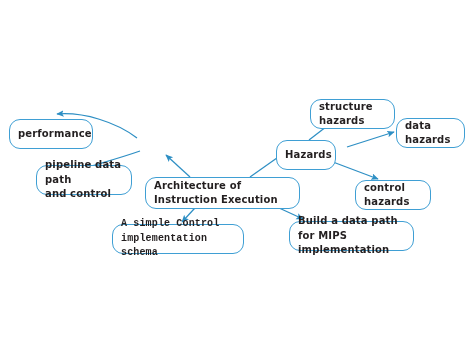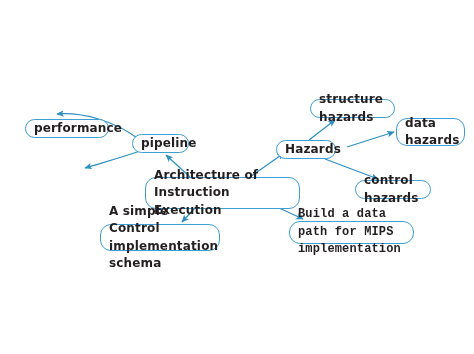--- a/index.html
+++ b/index.html
@@ -23,43 +23,43 @@
     height: 354px;
   }
   .node {
     position: absolute;
     box-sizing: border-box;
     background: #ffffff;
     border: 1.1px solid #3f9fd4;
     border-radius: 11px;
     color: #231f20;
     font-weight: bold;
-    font-size: 12px;
+    font-size: 10px;
     line-height: 1.45;
     letter-spacing: 0.15px;
     display: flex;
     align-items: center;
-    padding: 3px 8px;
+    padding: 14px 8px;
     z-index: 2;
   }
   .node span {
     display: block;
     width: 100%;
     white-space: pre-line;
   }
-  .n-performance      { left: 25px;  top: 119px; width: 84px;  height: 19px; text-align: right; }
+  .n-performance      { left: 9px;  top: 119px; width: 84px;  height: 19px; text-align: right; }
   .n-pipeline         { left: 132px; top: 134px; width: 57px;  height: 19px; }
   .n-pipeline-data    { left: 36px;  top: 165px; width: 96px;  height: 26px; }
   .n-central          { left: 145px; top: 177px; width: 155px; height: 32px; }
   .n-hazards          { left: 276px; top: 140px; width: 60px;  height: 19px; }
   .n-structure        { left: 310px; top: 99px;  width: 85px;  height: 19px; }
   .n-data-haz         { left: 396px; top: 118px; width: 69px;  height: 28px; }
   .n-control-haz      { left: 355px; top: 180px; width: 76px;  height: 19px; justify-content: flex-end; }
-  .n-simple-control   { left: 100px; top: 224px; width: 120px; height: 27px; }
-  .n-build-path       { left: 289px; top: 221px; width: 125px; height: 23px; font-family: Liberation Mono, monospace; }
+  .n-simple-control   { left: 112px; top: 224px; width: 132px; height: 27px; font-family: Liberation Mono, monospace; }
+  .n-build-path       { left: 289px; top: 221px; width: 125px; height: 23px; }
 </style>
 </head>
 <body>
 
 <div id="canvas">
 
   <svg id="edges" viewBox="0 0 474 354" xmlns="http://www.w3.org/2000/svg">
     <defs>
       <marker id="ah" markerWidth="7" markerHeight="7" refX="5.4" refY="2.6" orient="auto" markerUnits="strokeWidth">
         <path d="M0,0 L6,2.6 L0,5.2 L1.3,2.6 Z" fill="#2e8fc4"></path>
@@ -78,24 +78,25 @@
       <path d="M309,140 L335,120"></path>
       <path d="M347,147 L394,132"></path>
       <path d="M325,159 L378,179"></path>
     </g>
   </svg>
 
   <div class="node n-performance">
     <span>performance</span>
   </div>
 
-  <div class="node n-pipeline">
-    <span>pipeline</span>
+
+  <div class="node n-pipeline-data">
+    <span>pipeline data path
+and control</span>
   </div>
-
 
   <div class="node n-central">
     <span>Architecture of Instruction Execution</span>
   </div>
 
   <div class="node n-hazards">
     <span>Hazards</span>
   </div>
 
   <div class="node n-structure">

